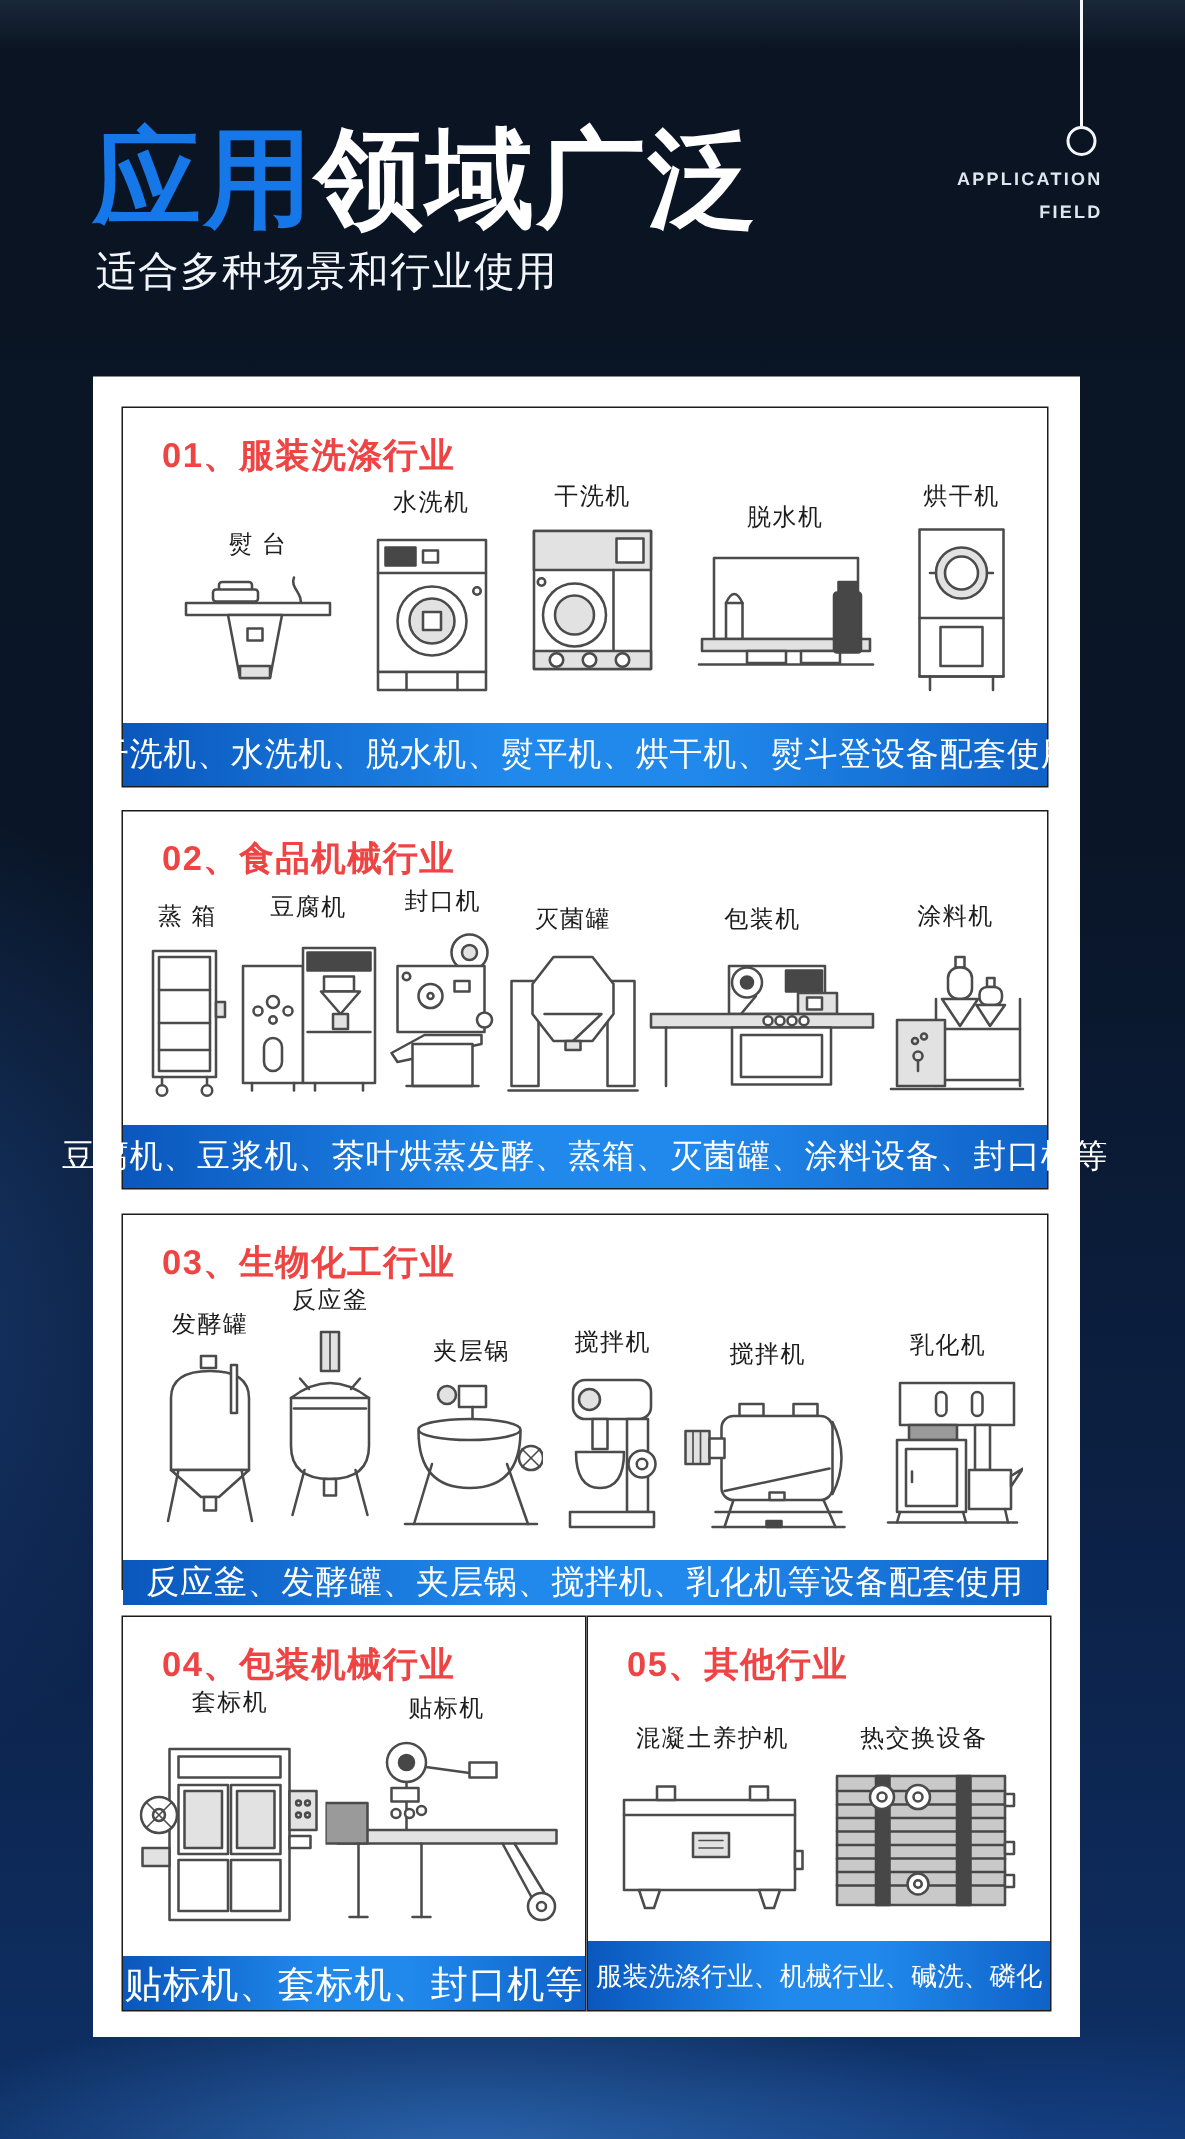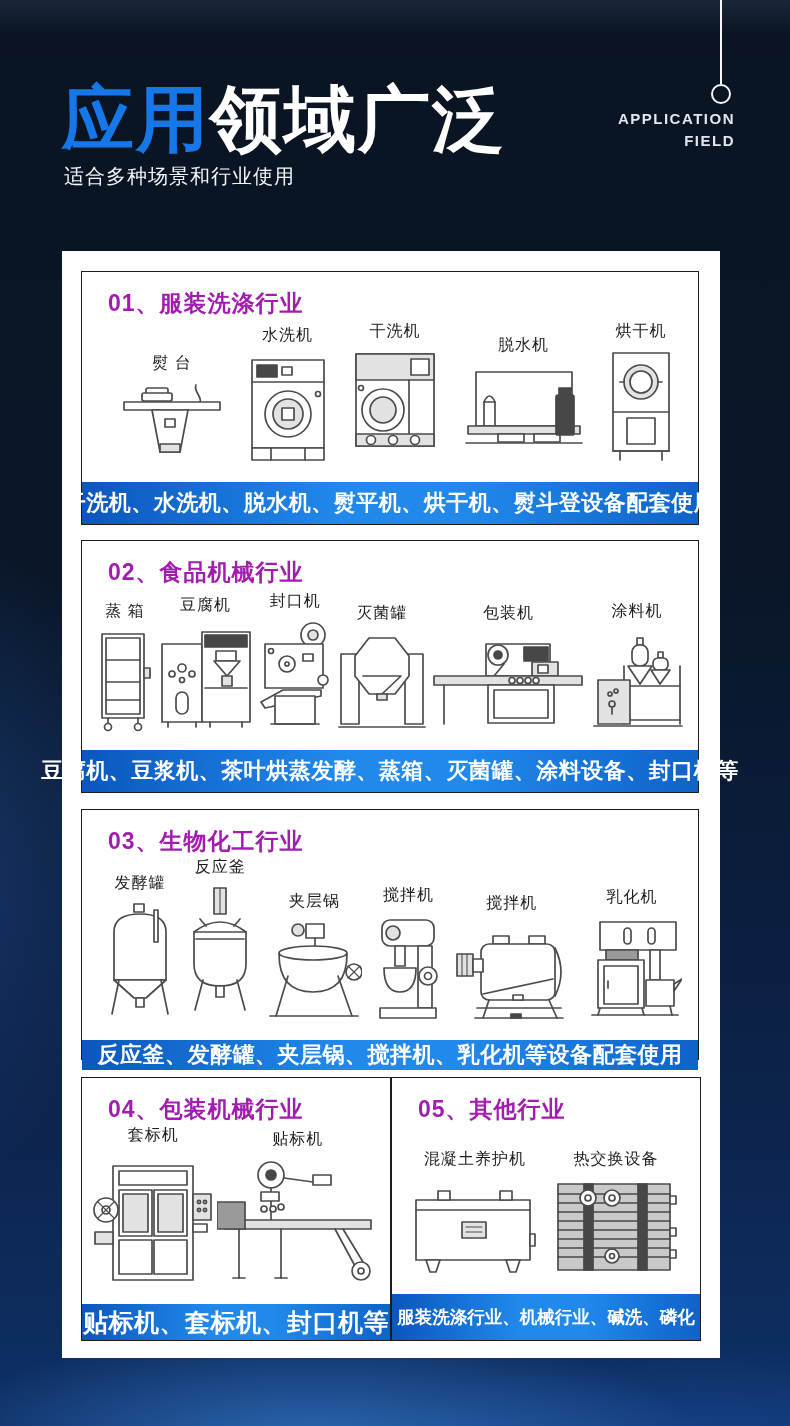--- a/index.html
+++ b/index.html
@@ -10,48 +10,48 @@
       radial-gradient(420px 560px at -10% 60%, rgba(38,92,172,.40), rgba(38,92,172,0) 58%),
       radial-gradient(540px 200px at 88% 103%, rgba(32,92,184,.50), rgba(32,92,184,0) 62%),
       linear-gradient(180deg,#0a1422 0%,#0a1628 40%,#0c2146 72%,#0e3066 100%);
   }
   .topglow{position:absolute;left:0;top:0;width:100%;height:34px;
     background:linear-gradient(180deg,rgba(110,140,180,.16),rgba(110,140,180,0));}
   
   .title{position:absolute;left:62px;top:72px;font-size:72px;font-weight:900;color:#ffffff;
     letter-spacing:2px;white-space:nowrap;}
   .title .hl{color:#1678e8;}
-  .subtitle{position:absolute;left:64px;top:163px;font-size:20px;color:#f2f6fa;letter-spacing:1px;}
+  .subtitle{position:absolute;left:64px;top:163px;font-size:27px;color:#f2f6fa;letter-spacing:1px;}
   .deco-line{position:absolute;left:720px;top:0;width:2px;height:84px;background:#f5f7fa;}
   .deco-circle{position:absolute;left:711px;top:84px;width:16px;height:16px;border:2.5px solid #f5f7fa;
     border-radius:50%;background:transparent;}
   .corner-label{position:absolute;right:55px;top:108px;text-align:right;color:#dfe6ee;
-    font-size:15px;font-weight:bold;letter-spacing:1.5px;line-height:22px;}
+    font-size:12px;font-weight:bold;letter-spacing:1.5px;line-height:22px;}
   
   .panel{position:absolute;left:62px;top:251px;width:658px;height:1107px;background:#ffffff;
     box-sizing:border-box;padding:20px 19px 0 19px;}
   .card{box-sizing:border-box;border:1.5px solid #1c1c1c;background:#fff;display:flex;
     flex-direction:column;position:relative;}
   .card-full{width:618px;}
   .c1{height:254px;margin-bottom:15px;}
   .c2{height:253px;margin-bottom:16px;}
   .c3{height:251px;margin-bottom:17px;}
   .row{display:flex;gap:0;}
   .card-half{flex:1;height:264px;}
-  .card-title{margin:16px 0 0 26px;font-size:23px;font-weight:bold;color:#a21caf;letter-spacing:1px;}
+  .card-title{margin:16px 0 0 26px;font-size:23px;font-weight:bold;color:#ef4444;letter-spacing:1px;}
   .machines{flex:1;display:flex;align-items:flex-end;justify-content:space-between;
     padding:0 26px 20px 40px;}
   .c2 .machines{padding:0 14px 18px 16px;}
   .c3 .machines{padding:0 16px 16px 24px;}
   .card-half .machines{justify-content:space-evenly;padding:0 8px 18px 8px;}
   .machine{display:flex;flex-direction:column;align-items:center;}
   .mlabel{font-size:16px;color:#1d1d1d;margin-bottom:8px;white-space:nowrap;letter-spacing:1px;}
   .banner{height:42px;display:flex;align-items:center;justify-content:center;
     background:linear-gradient(90deg,#0a57bd 0%,#2189ec 42%,#2189ec 62%,#0f62c8 100%);
-    color:#ffffff;font-weight:bold;font-size:22px;letter-spacing:.5px;white-space:nowrap;}
+    color:#ffffff;font-weight:normal;font-size:22px;letter-spacing:.5px;white-space:nowrap;}
   .card-half .banner{height:46px;font-size:25px;}
   .banner-sm{font-size:17.5px !important;letter-spacing:0 !important;}
   
   .mico{display:block;}
   .mico line,.mico path,.mico rect,.mico circle,.mico polygon,.mico polyline,.mico ellipse{
     stroke:#4b4b4b;stroke-width:1.7;fill:none;stroke-linejoin:round;stroke-linecap:round;}
   .mico .f{fill:#ffffff;}
   .mico .g{fill:#e2e2e2;}
   .mico .m{fill:#9a9a9a;}
   .mico .d{fill:#474747;stroke:#474747;}

